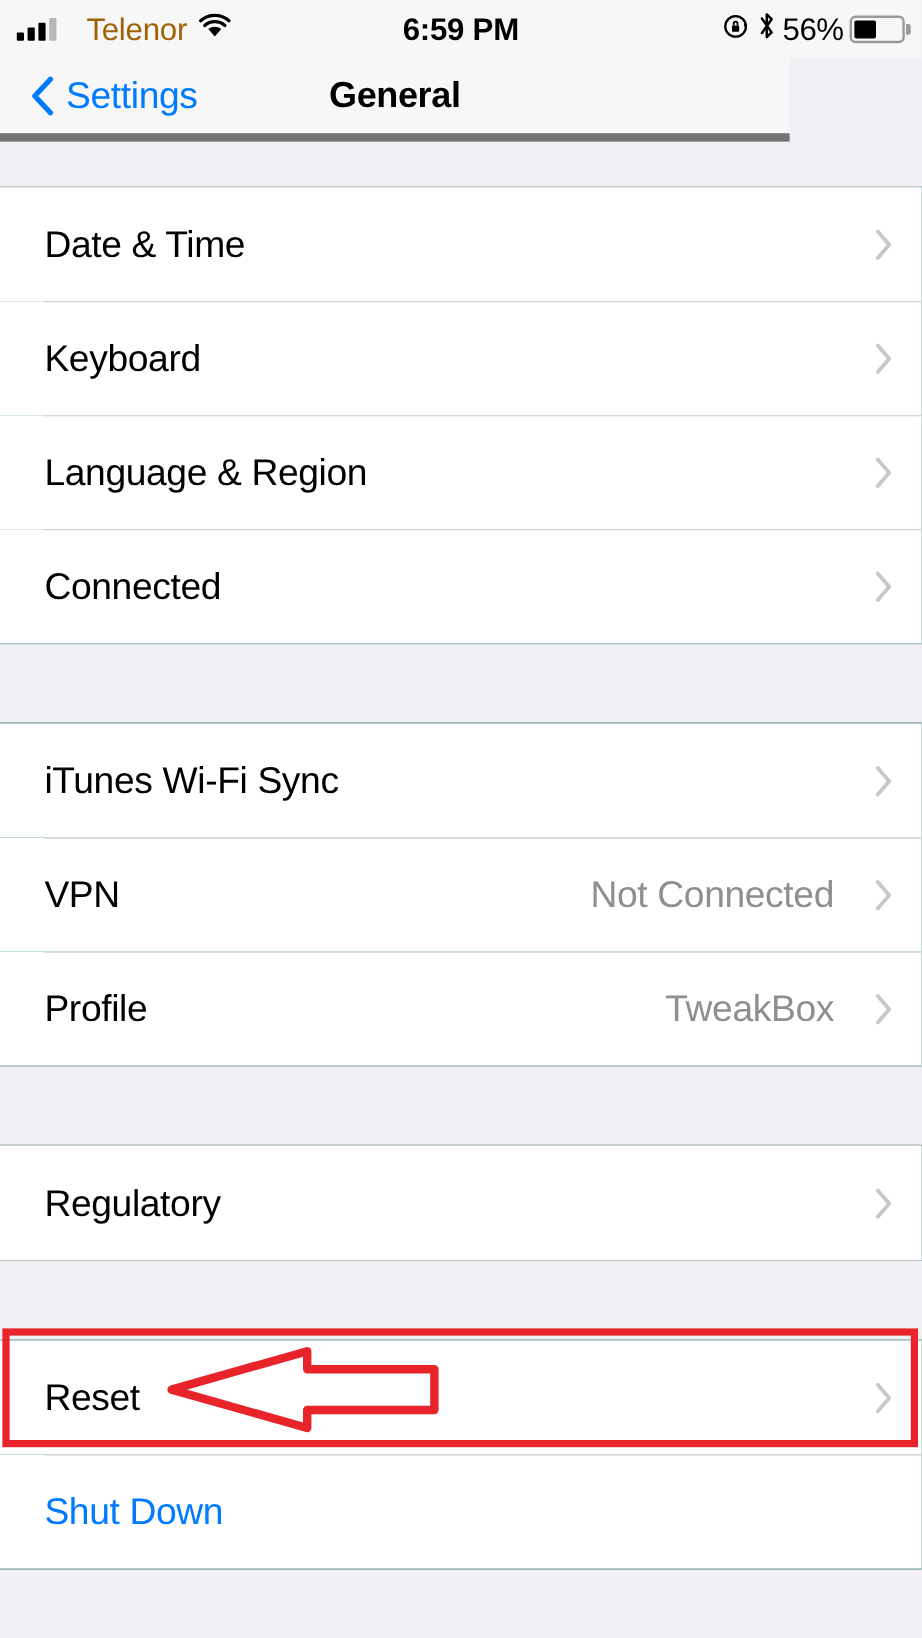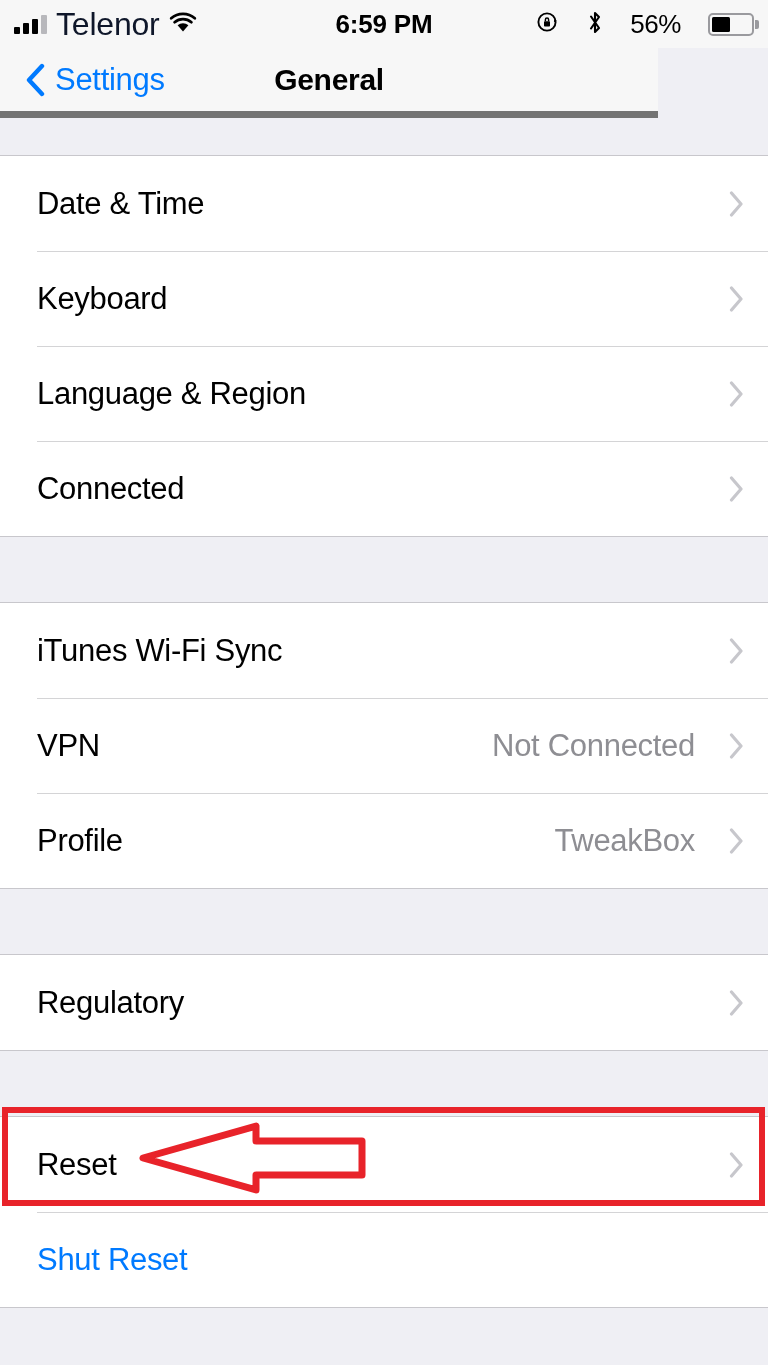--- a/index.html
+++ b/index.html
@@ -14,30 +14,30 @@
 
   
   .status-bar{
     position:absolute; top:0; left:0; width:768px; height:48px;
     background:#f7f7f7;
     display:flex; align-items:center;
     padding:0 14px;
   }
   .sb-left{ display:flex; align-items:center; gap:9px; flex:1; }
   .sb-center{ display:flex; align-items:flex-start; justify-content:center; }
-  .sb-right{ display:flex; align-items:center; justify-content:flex-end; gap:27px; flex:1; }
+  .sb-right{ display:flex; align-items:center; justify-content:flex-end; gap:5px; flex:1; }
 
   .signal-bars{ display:flex; align-items:flex-end; gap:3px; height:20px; }
   .signal-bars i{ display:block; width:6px; background:#000; border-radius:1px; }
   .signal-bars i:nth-child(1){ height:7px; }
   .signal-bars i:nth-child(2){ height:11px; }
   .signal-bars i:nth-child(3){ height:15px; }
   .signal-bars i:nth-child(4){ height:19px; background:#b8b8bc; }
 
-  .carrier{ font-size:32px; color:#0f172a; letter-spacing:-0.2px; }
+  .carrier{ font-size:26px; color:#a16207; letter-spacing:-0.2px;margin-left:16px; }
   .clock{ font-size:26px; font-weight:bold; color:#000; letter-spacing:-0.2px; }
   .pct{ font-size:26px; color:#000; letter-spacing:-0.4px; }
 
   .battery{ position:relative; width:46px; height:23px; }
   .battery .shell{
     position:absolute; inset:0; border:2.5px solid #9a9a9e; border-radius:5px;
   }
   .battery .fill{
     position:absolute; top:4px; left:4px; height:15px; width:56%;
     background:#000; border-radius:1.5px;
@@ -219,21 +219,21 @@
   <div class="gap" style="height:65px"></div>
 
   <div class="group">
     <div class="row">
       <span class="row-label">Reset</span>
       <svg class="chev" viewBox="0 0 15 26">
           <path d="M2.5 2 L12 13 L2.5 24" fill="none" stroke="#c7c7cc" stroke-width="3.2" stroke-linecap="round" stroke-linejoin="round"></path>
         </svg>
     </div>
     <div class="row">
-      <span class="row-label link">Shut Reset</span>
+      <span class="row-label link">Shut Down</span>
     </div>
   </div>
 
 </div>
 
 <div class="annot-box"></div>
 <svg class="annot-arrow" viewBox="0 0 250 90">
   <path d="M13 43 L126 11 L126 26 L232 26 L232 60 L126 60 L126 75 Z" fill="#ffffff" stroke="#e8232a" stroke-width="7" stroke-linejoin="round" stroke-linecap="round"></path>
 </svg>
 

